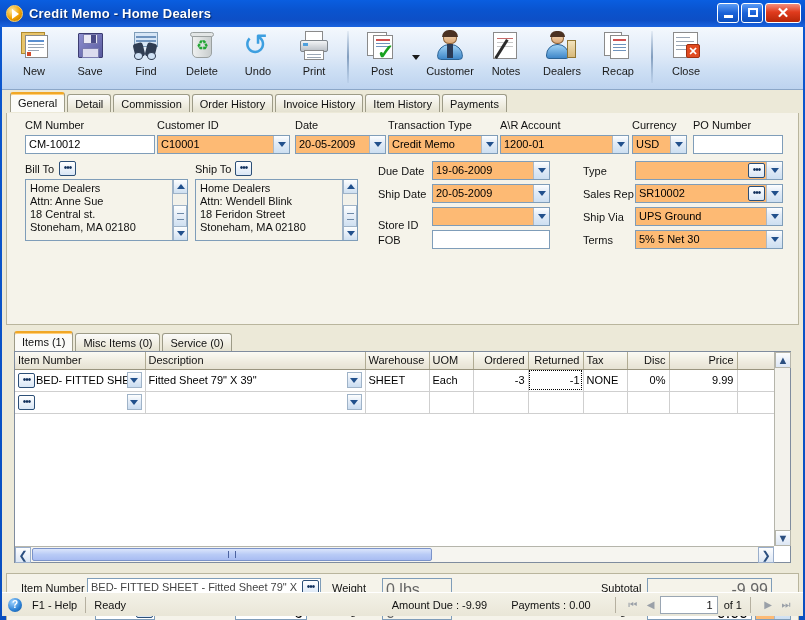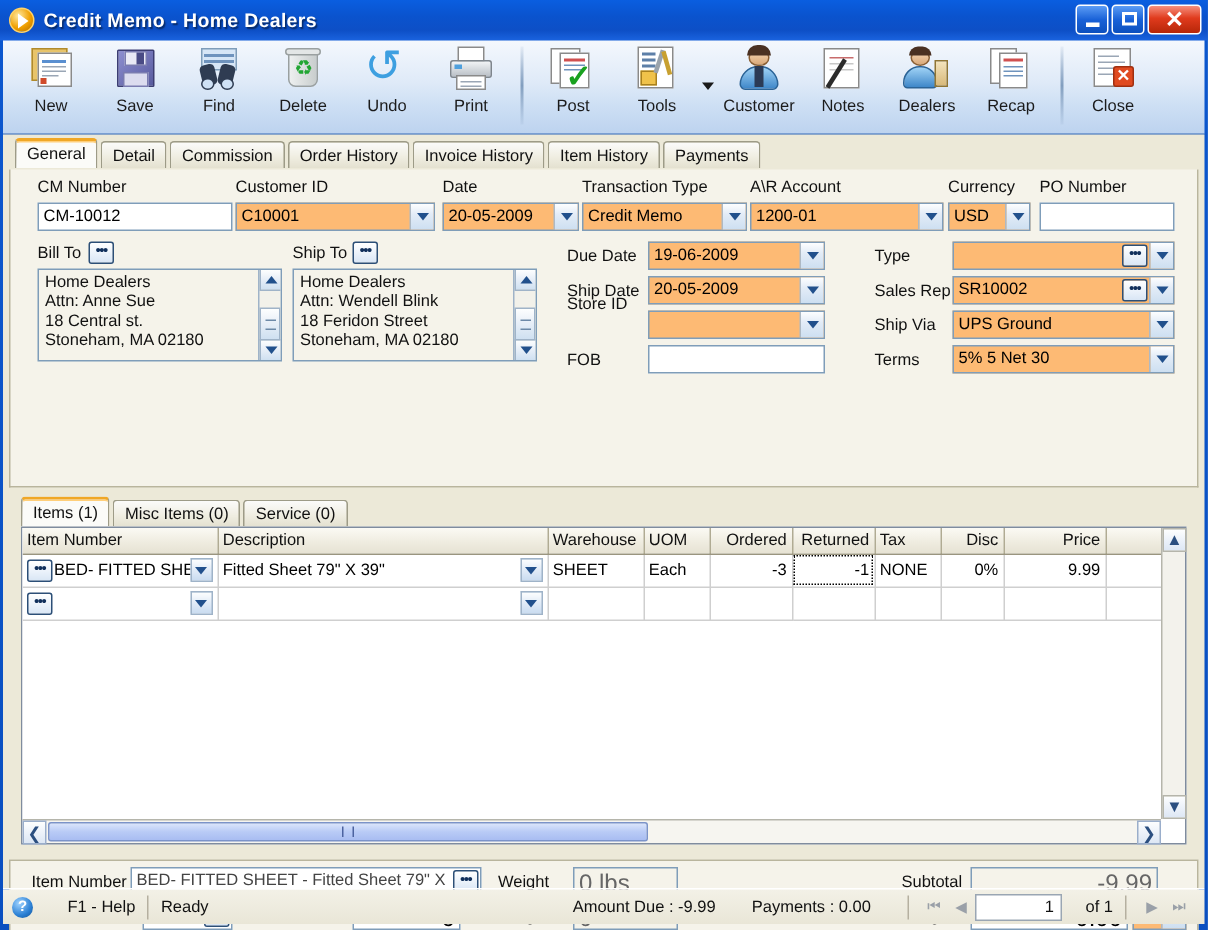--- a/index.html
+++ b/index.html
@@ -308,32 +308,20 @@
         <div class="doc" style="left:2px;top:2px;width:20px;height:24px;"></div>
         <div class="doc" style="left:8px;top:5px;width:20px;height:24px;"></div>
         <div class="ln" style="left:11px;top:9px;width:14px;background:#d05050;height:2px;"></div>
         <div class="ln" style="left:11px;top:13px;width:14px;background:#6f93bd;"></div>
         <div class="ln" style="left:11px;top:16px;width:14px;background:#6f93bd;"></div>
         <div style="position:absolute;left:12px;top:11px;font-size:21px;line-height:21px;color:#19a11f;font-weight:bold;">✓</div>
       </div>
       <div class="lb">Post</div>
     </div>
 
-    <div class="tool">
-      <div class="ic">
-        <div class="doc" style="left:4px;top:1px;width:24px;height:28px;"></div>
-        <div class="ln" style="left:7px;top:5px;width:9px;background:#5d7fa8;height:2px;"></div>
-        <div class="ln" style="left:7px;top:9px;width:9px;background:#5d7fa8;height:2px;"></div>
-        <div class="ln" style="left:7px;top:13px;width:9px;background:#5d7fa8;height:2px;"></div>
-        <div style="position:absolute;left:6px;top:17px;width:11px;height:10px;background:#f0c24a;border:1px solid #a8801f;"></div>
-        <div style="position:absolute;left:17px;top:3px;width:3px;height:16px;background:#9aa3ac;transform:rotate(18deg);"></div>
-        <div style="position:absolute;left:22px;top:4px;width:3px;height:16px;background:#c8a030;transform:rotate(-16deg);"></div>
-      </div>
-      <div class="lb">Tools</div>
-    </div>
 
     <div class="dropcar"></div>
 
     <div class="tool">
       <div class="ic">
         <div style="position:absolute;left:10px;top:2px;width:14px;height:12px;border-radius:50% 50% 45% 45%;background:linear-gradient(180deg,#f6d9b8,#d9a878);border:1px solid #8a5f33;"></div>
         <div style="position:absolute;left:9px;top:0px;width:16px;height:7px;border-radius:8px 8px 0 0;background:#4a3122;"></div>
         <div style="position:absolute;left:4px;top:14px;width:26px;height:16px;border-radius:13px 13px 4px 4px;background:linear-gradient(180deg,#9fd2f5,#3f87c9);border:1px solid #2b6396;"></div>
         <div style="position:absolute;left:14px;top:14px;width:6px;height:14px;background:#2b3a55;"></div>
       </div>
@@ -500,21 +488,21 @@
         <div class="val">19-06-2009</div>
         <div class="arrow"></div>
       </div>
 
       <div class="lbl" style="left:371px;top:75px;">Ship Date</div>
       <div class="combo" style="left:425px;top:71px;width:118px;">
         <div class="val">20-05-2009</div>
         <div class="arrow"></div>
       </div>
 
-      <div class="lbl" style="left:371px;top:84px;">Store ID</div>
+      <div class="lbl" style="left:371px;top:106px;">Store ID</div>
       <div class="combo" style="left:425px;top:94px;width:118px;">
         <div class="val"></div>
         <div class="arrow"></div>
       </div>
 
       <div class="lbl" style="left:371px;top:121px;">FOB</div>
       <div class="fld" style="left:425px;top:117px;width:118px;"></div>
 
       <div class="lbl" style="left:576px;top:52px;">Type</div>
       <div class="combo" style="left:628px;top:48px;width:148px;">
@@ -679,28 +667,28 @@
         <div class="val">N</div>
         <div class="arrow"></div>
       </div>
 
     </div>
 
   </div>
 
   <div class="status">
     <div class="helpic">?</div>
-    <span style="margin-left:23px;">F1 - Help</span>
+    <span style="margin-left:10px;">F1 - Help</span>
     <div class="statsep"></div>
     <span>Ready</span>
     <span style="margin-left:auto;">Amount Due : -9.99</span>
     <span style="margin-left:24px;">Payments : 0.00</span>
     <div class="statsep" style="margin-left:24px;"></div>
     <div class="navbtn">⏮</div>
     <div class="navbtn">◀</div>
     <div class="pagebox">1</div>
-    <span style="margin-left:16px;">of  1</span>
+    <span style="margin-left:6px;">of  1</span>
     <div class="statsep" style="margin-left:8px;"></div>
     <div class="navbtn">▶</div>
     <div class="navbtn" style="margin-right:8px;">⏭</div>
   </div>
 
 </div>
 
 </body></html>

